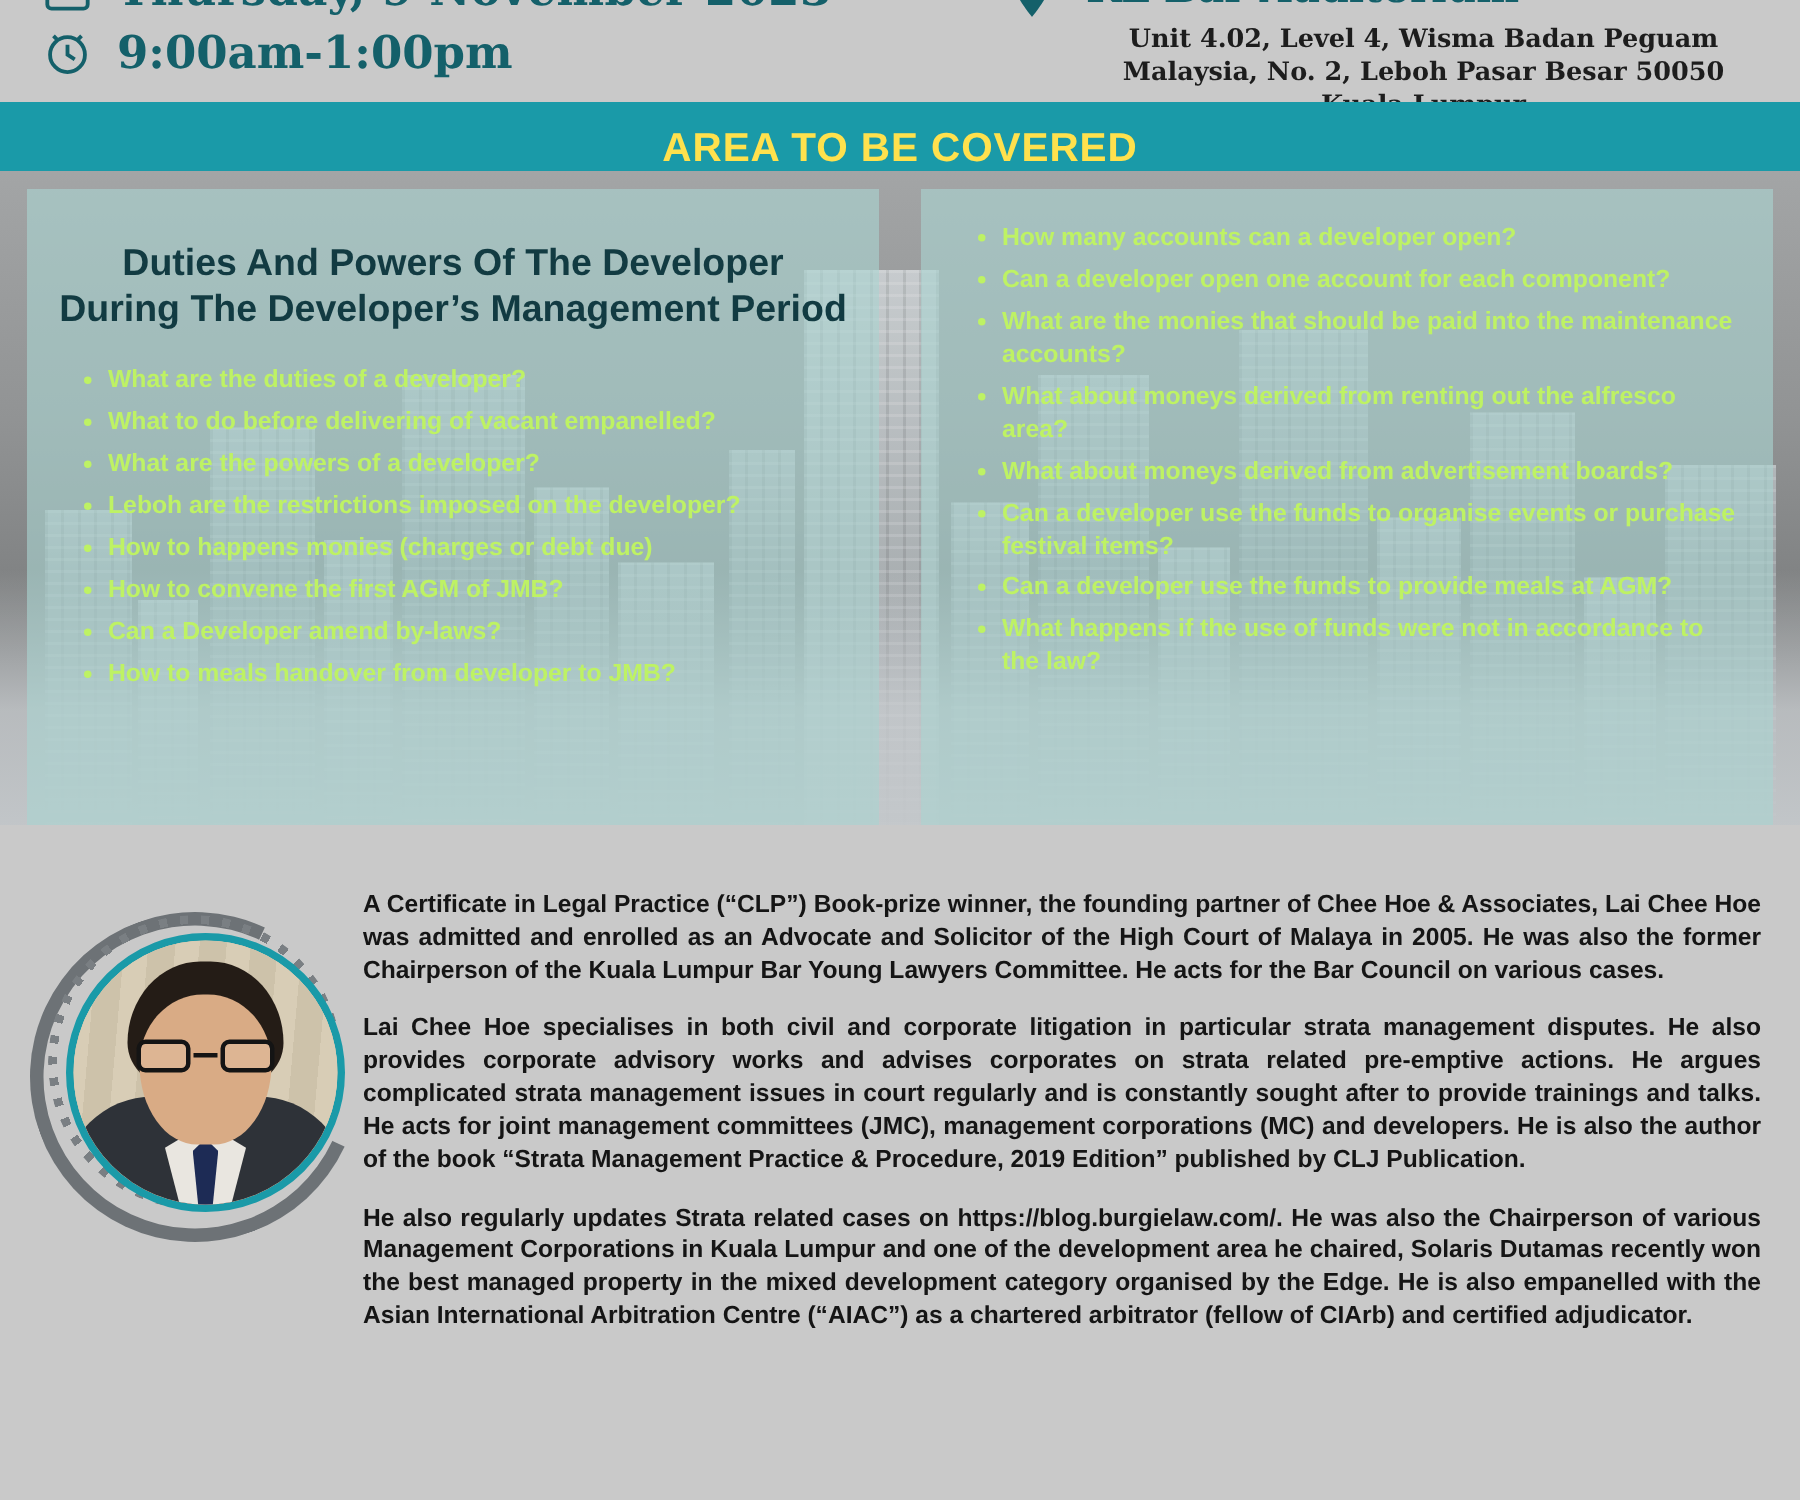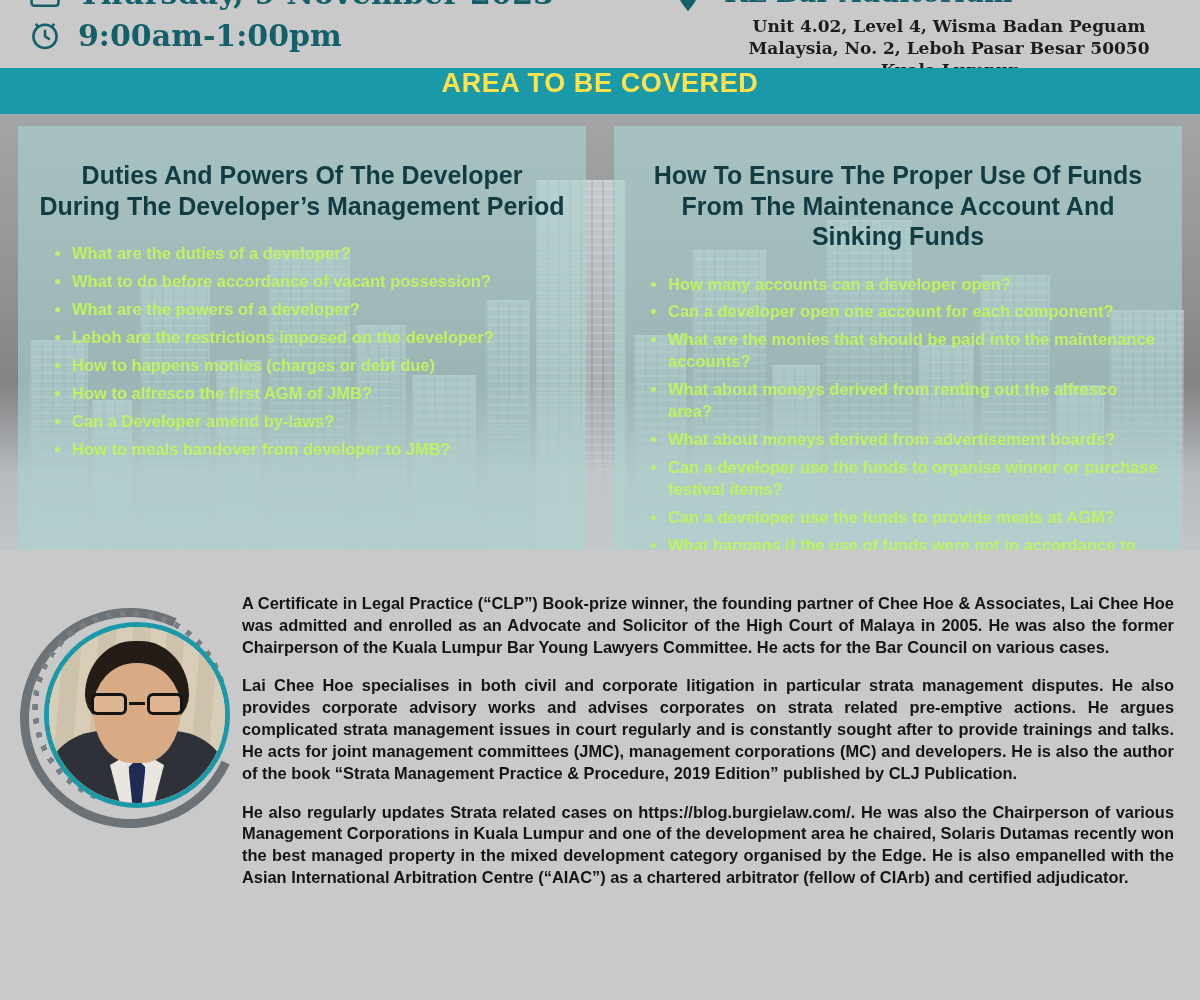--- a/index.html
+++ b/index.html
@@ -87,21 +87,21 @@
     line-height: 1.28;
     max-width: 520px;
   }
   .pin-wrap { width: 44px; flex: 0 0 auto; display:flex; justify-content:center; }
 
   
   .banner {
     background: #1a9aa8;
     height: 46px;
     display: flex;
-    align-items: flex-start;
+    align-items: flex-end;
     justify-content: center;
   }
   .banner span {
     color: #ffe14d;
     font-size: 27px;
     font-weight: bold;
     letter-spacing: .6px;
     font-family: "Liberation Sans", sans-serif;
   }
 
@@ -369,39 +369,38 @@
       <div class="bld" style="left:1056px;width:48px;  height:165px;"></div>
       <div class="bld" style="left:1110px;width:74px;  height:240px;"></div>
       <div class="haze"></div>
     </div>
 
     <div class="area-cols">
       <div class="card">
         <h3>Duties And Powers Of The Developer During The Developer’s Management Period</h3>
         <ul>
           <li>What are the duties of a developer?</li>
-          <li>What to do before accordance of vacant possession?</li>
+          <li>What to do before delivering of vacant empanelled?</li>
           <li>What are the powers of a developer?</li>
           <li>Leboh are the restrictions imposed on the developer?</li>
           <li>How to happens monies (charges or debt due)</li>
-          <li>How to alfresco the first AGM of JMB?</li>
+          <li>How to convene the first AGM of JMB?</li>
           <li>Can a Developer amend by-laws?</li>
           <li>How to meals handover from developer to JMB?</li>
         </ul>
       </div>
 
       <div class="card">
-        <h3>How To Ensure The Proper Use Of Funds From The Maintenance Account And Sinking Funds</h3>
         <ul>
           <li>How many accounts can a developer open?</li>
           <li>Can a developer open one account for each component?</li>
           <li>What are the monies that should be paid into the maintenance accounts?</li>
           <li>What about moneys derived from renting out the alfresco area?</li>
           <li>What about moneys derived from advertisement boards?</li>
-          <li>Can a developer use the funds to organise winner or purchase festival items?</li>
+          <li>Can a developer use the funds to organise events or purchase festival items?</li>
           <li>Can a developer use the funds to provide meals at AGM?</li>
           <li>What happens if the use of funds were not in accordance to the law?</li>
         </ul>
       </div>
     </div>
   </div>
 
 
   <div class="about">
     <div class="portrait-col">

